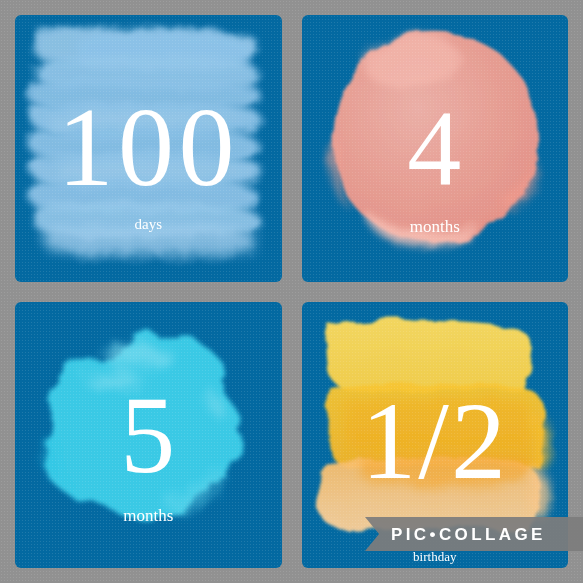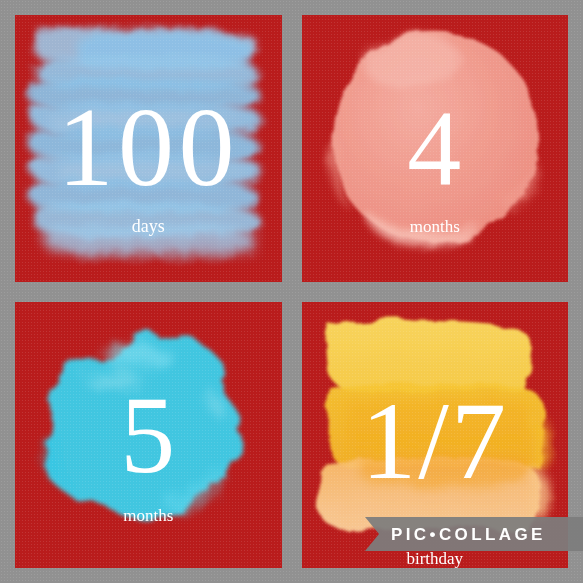--- a/index.html
+++ b/index.html
@@ -33,22 +33,23 @@
     display:grid;
     grid-template-columns:1fr 1fr;
     grid-template-rows:1fr 1fr;
     gap:20px;
     padding:15px;
     box-sizing:border-box;
     z-index:5;
   }
   .tile{
     position:relative;
-    background:#b91c1c;
+    background:#0369a1;
     overflow:hidden;
+    border-radius:6px;
   }
   .art{
     position:absolute;
     left:5px;right:5px;top:5px;bottom:5px;
     overflow:hidden;
   }
   .art svg{display:block;width:100%;height:100%;}
   .caption{
     position:absolute;
     left:0;right:0;
@@ -65,33 +66,33 @@
     letter-spacing:.01em;
   }
   .label{
     font-family:"Liberation Serif", serif;
     font-weight:400;
     line-height:1;
   }
 
   
   #tile-days .numeral{top:76px;font-size:112px;letter-spacing:.04em;}
-  #tile-days .label{top:202px;font-size:18px;}
+  #tile-days .label{top:202px;font-size:15px;}
 
   
   #tile-months4 .numeral{top:80px;font-size:108px;}
   #tile-months4 .label{top:203px;font-size:17px;}
 
   
   #tile-months5 .numeral{top:78px;font-size:110px;}
   #tile-months5 .label{top:205px;font-size:17px;}
 
   
   #tile-birthday .numeral{top:84px;font-size:110px;letter-spacing:.02em;}
-  #tile-birthday .label{top:208px;font-size:17px;margin-top:40px;}
+  #tile-birthday .label{top:208px;font-size:13px;margin-top:40px;}
 
   
   .watermark{
     position:absolute;
     right:0;
     bottom:18px;
     height:48px;
     z-index:70;
     display:block;
   }
@@ -246,21 +247,21 @@
             <path d="M16,158 C72,150 144,152 202,156 C226,158 238,166 236,186 C234,208 230,218 226,228
                      C170,222 100,224 44,226 C22,227 12,216 12,196 C12,176 12,164 16,158 Z" fill="url(#yGradC)" opacity=".95"></path>
 
             <path d="M60,152 C120,146 190,148 230,154 C226,168 214,178 190,180 C140,184 90,182 62,176 C50,170 52,158 60,152 Z" fill="#f4a52a" opacity=".55" filter="url(#bl4)"></path>
 
             <path d="M226,106 C240,110 248,124 246,140 C244,158 236,166 228,168 C230,146 230,126 226,106 Z" fill="#f4bb2e" opacity=".8" filter="url(#bl4)"></path>
             <path d="M224,160 C240,164 248,178 246,194 C244,210 236,216 228,218 C230,198 230,180 224,160 Z" fill="#f9c78b" opacity=".8" filter="url(#bl4)"></path>
           </g>
         </svg>
       </div>
-      <div class="caption numeral">1/7</div>
+      <div class="caption numeral">1/2</div>
       <div class="caption label">birthday</div>
     </div>
 
   </div>
 
   <div class="watermark">
     <svg width="218" height="34" viewBox="0 0 218 34" aria-hidden="true">
       <polygon points="0,0 218,0 218,34 0,34 14,17" fill="#7d7d7d" opacity=".93"></polygon>
       <text class="wm-text" id="wm-label" x="26" y="23">PIC•COLLAGE</text>
     </svg>

